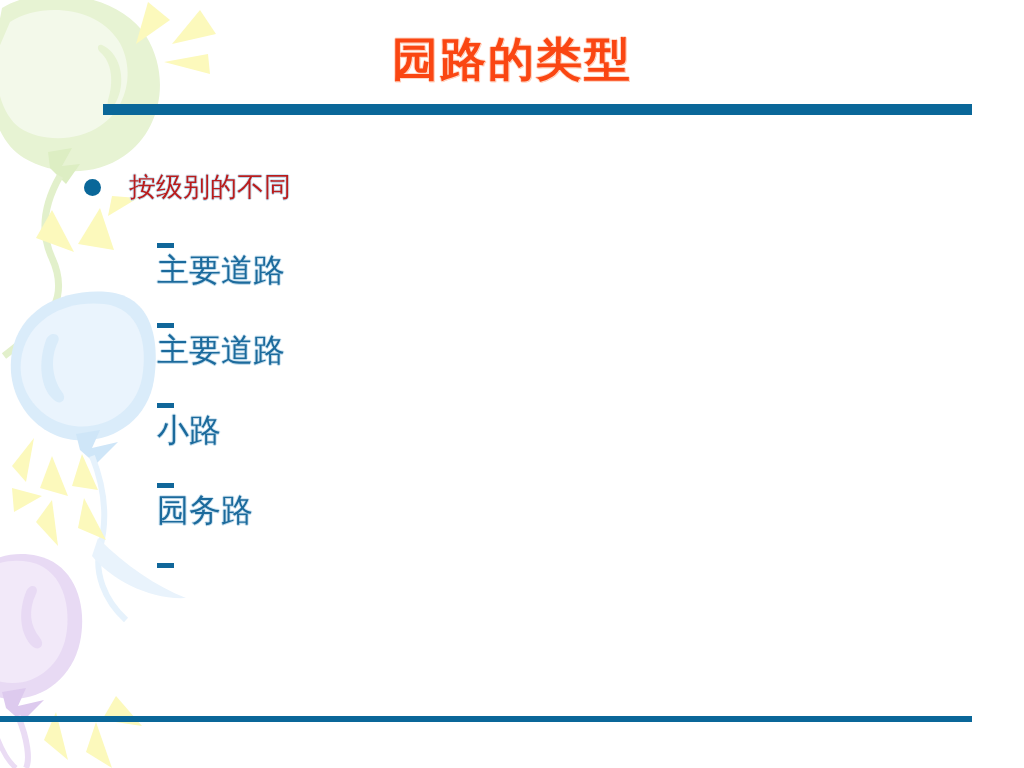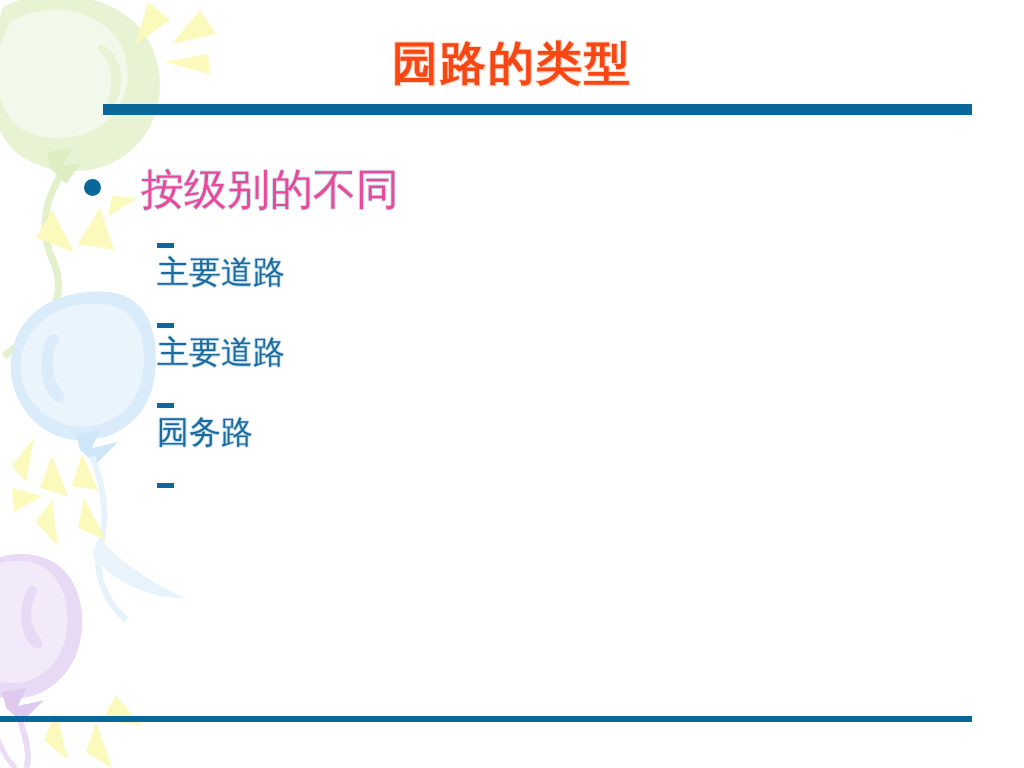--- a/index.html
+++ b/index.html
@@ -7,21 +7,21 @@
     margin: 0;
     padding: 0;
     background: #ffffff;
   }
   #slide {
     position: relative;
     width: 972px;
     height: 768px;
     background: #ffffff;
     overflow: hidden;
-    font-family: Liberation Sans, sans-serif;
+    font-family: Liberation Mono, monospace;
   }
 
   
   #decor {
     position: absolute;
     left: 0; top: 0;
     width: 1024px;
     height: 768px;
     pointer-events: none;
   }
@@ -84,31 +84,30 @@
   .lvl1-bullet {
     flex: 0 0 auto;
     width: 17px;
     height: 17px;
     border-radius: 50%;
     background: #0a6799;
     margin-top: 13px;
     margin-right: 28px;
   }
   .lvl1-text {
-    font-size: 43px;
+    font-size: 27px;
     line-height: 46px;
     font-weight: normal;
-    color: #ec4899;
+    color: #b91c1c;
     text-shadow:
        1px  0   0 #cfe4f1,
       -1px  0   0 #cfe4f1,
        0   -1px 0 #cfe4f1,
        0    1px 0 #b9d6e8;
     white-space: nowrap;
-    margin-left: 12px;
   }
 
   .lvl2 {
     display: flex;
     align-items: flex-start;
     margin-left: 73px;
     margin-bottom: 3px;
     flex-direction: column;
   }
   .lvl2-dash {
@@ -216,20 +215,24 @@
     <div class="lvl2">
       <span class="lvl2-dash"></span>
       <span class="lvl2-text">主要道路</span>
     </div>
 
     <div class="lvl2">
       <span class="lvl2-dash"></span>
       <span class="lvl2-text">主要道路</span>
     </div>
 
+    <div class="lvl2">
+      <span class="lvl2-dash"></span>
+      <span class="lvl2-text">小路</span>
+    </div>
 
     <div class="lvl2">
       <span class="lvl2-dash"></span>
       <span class="lvl2-text">园务路</span>
     </div>
 
     <div class="lvl2">
       <span class="lvl2-dash"></span>
     </div>
 

